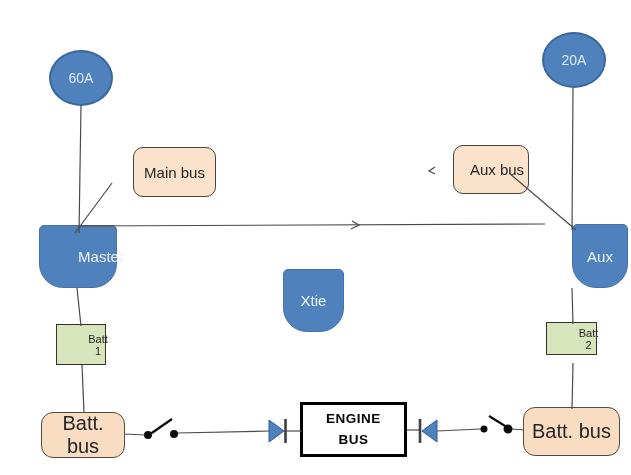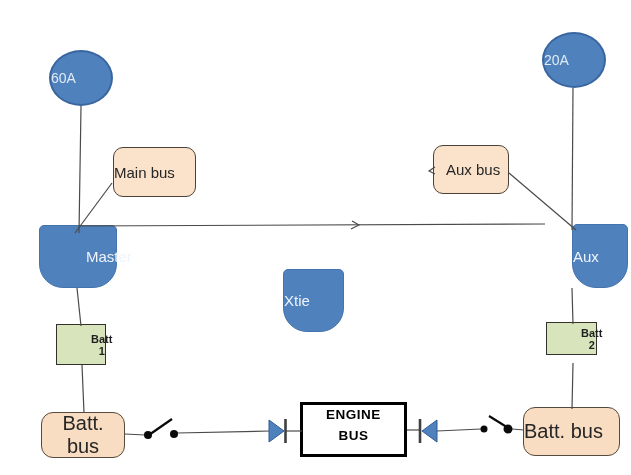--- a/index.html
+++ b/index.html
@@ -1,40 +1,40 @@
 <!DOCTYPE html>
 <html><head>
 <meta charset="utf-8">
 <style>
   html,body{margin:0;padding:0;background:#ffffff;}
   .stage{
     position:relative;width:631px;height:475px;background:#ffffff;
     font-family:"Liberation Sans",sans-serif;overflow:hidden;
   }
-  .shape{position:absolute;display:flex;align-items:center;box-sizing:border-box;text-align:center;}
+  .shape{position:absolute;display:flex;align-items:center;justify-content:center;box-sizing:border-box;text-align:center;}
   
   .breaker{
     background:#4f81bd;border:2px solid #3a66a0;border-radius:50%;
     color:#dfeaf6;font-size:14px;
   }
   
   .callout{
     background:#fbe3cb;border:1.5px solid #4a4238;border-radius:10px;
-    color:#262626;font-size:15px;
+    color:#262626;font-size:15px;margin-left:20px;
   }
   
   .bswitch{
     background:#4f81bd;border:1px solid #4574ad;
     border-radius:5px 5px 24px 24px;
     color:#eef4fb;font-size:15px;
   }
   
   .battery{
     background:#d8e4bc;border:1.5px solid #33312c;
-    color:#1f1f1f;font-size:11px;font-weight:bold;padding-left:34px;
+    color:#1f1f1f;font-size:11px;font-weight:normal;padding-left:34px;
   }
   
   .battbus{
     background:#f9ddc2;border:1.5px solid #56493d;border-radius:12px;
     color:#262626;font-size:20px;
   }
   .battbus.wide{word-spacing:5px;}
   
   .enginebus{
     background:#ffffff;border:3px solid #000000;

